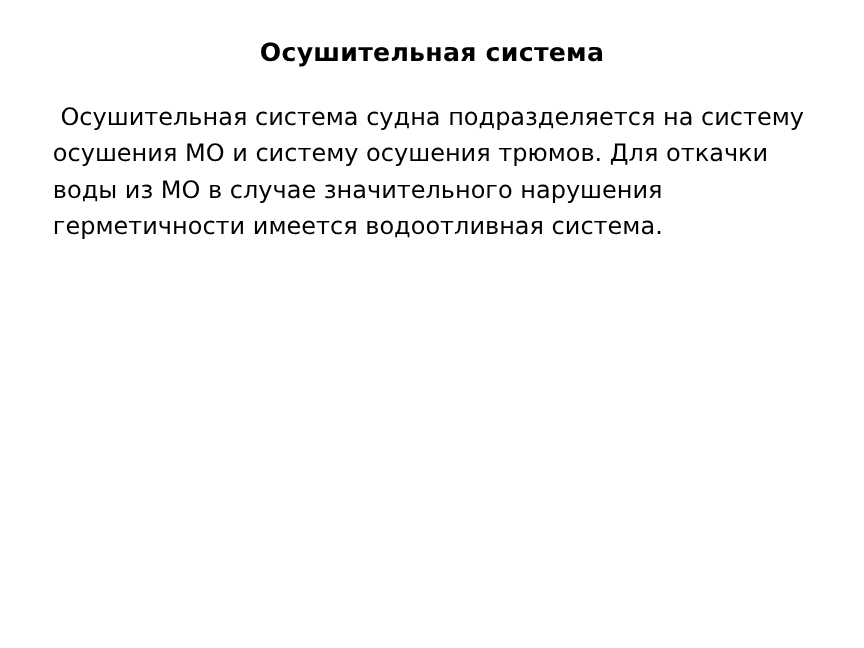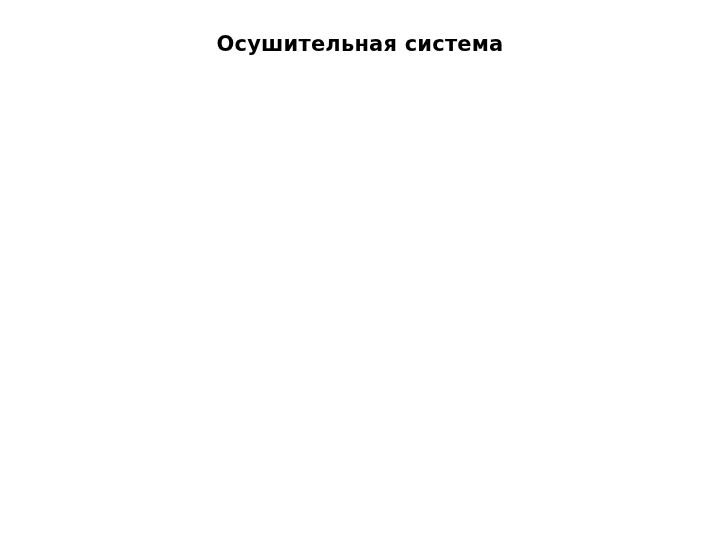--- a/index.html
+++ b/index.html
@@ -40,13 +40,14 @@
     line-height: 1.52;
     text-align: left;
     white-space: pre-wrap;
   }
 </style>
 </head>
 <body>
 
 <div class="slide">
   <div class="slide-title">Осушительная система</div>
+  <div class="slide-body"> Осушительная система судна подразделяется на систему осушения МО и систему осушения трюмов. Для откачки воды из МО в случае значительного нарушения герметичности имеется водоотливная система.</div>
 </div>
 
 </body></html>

